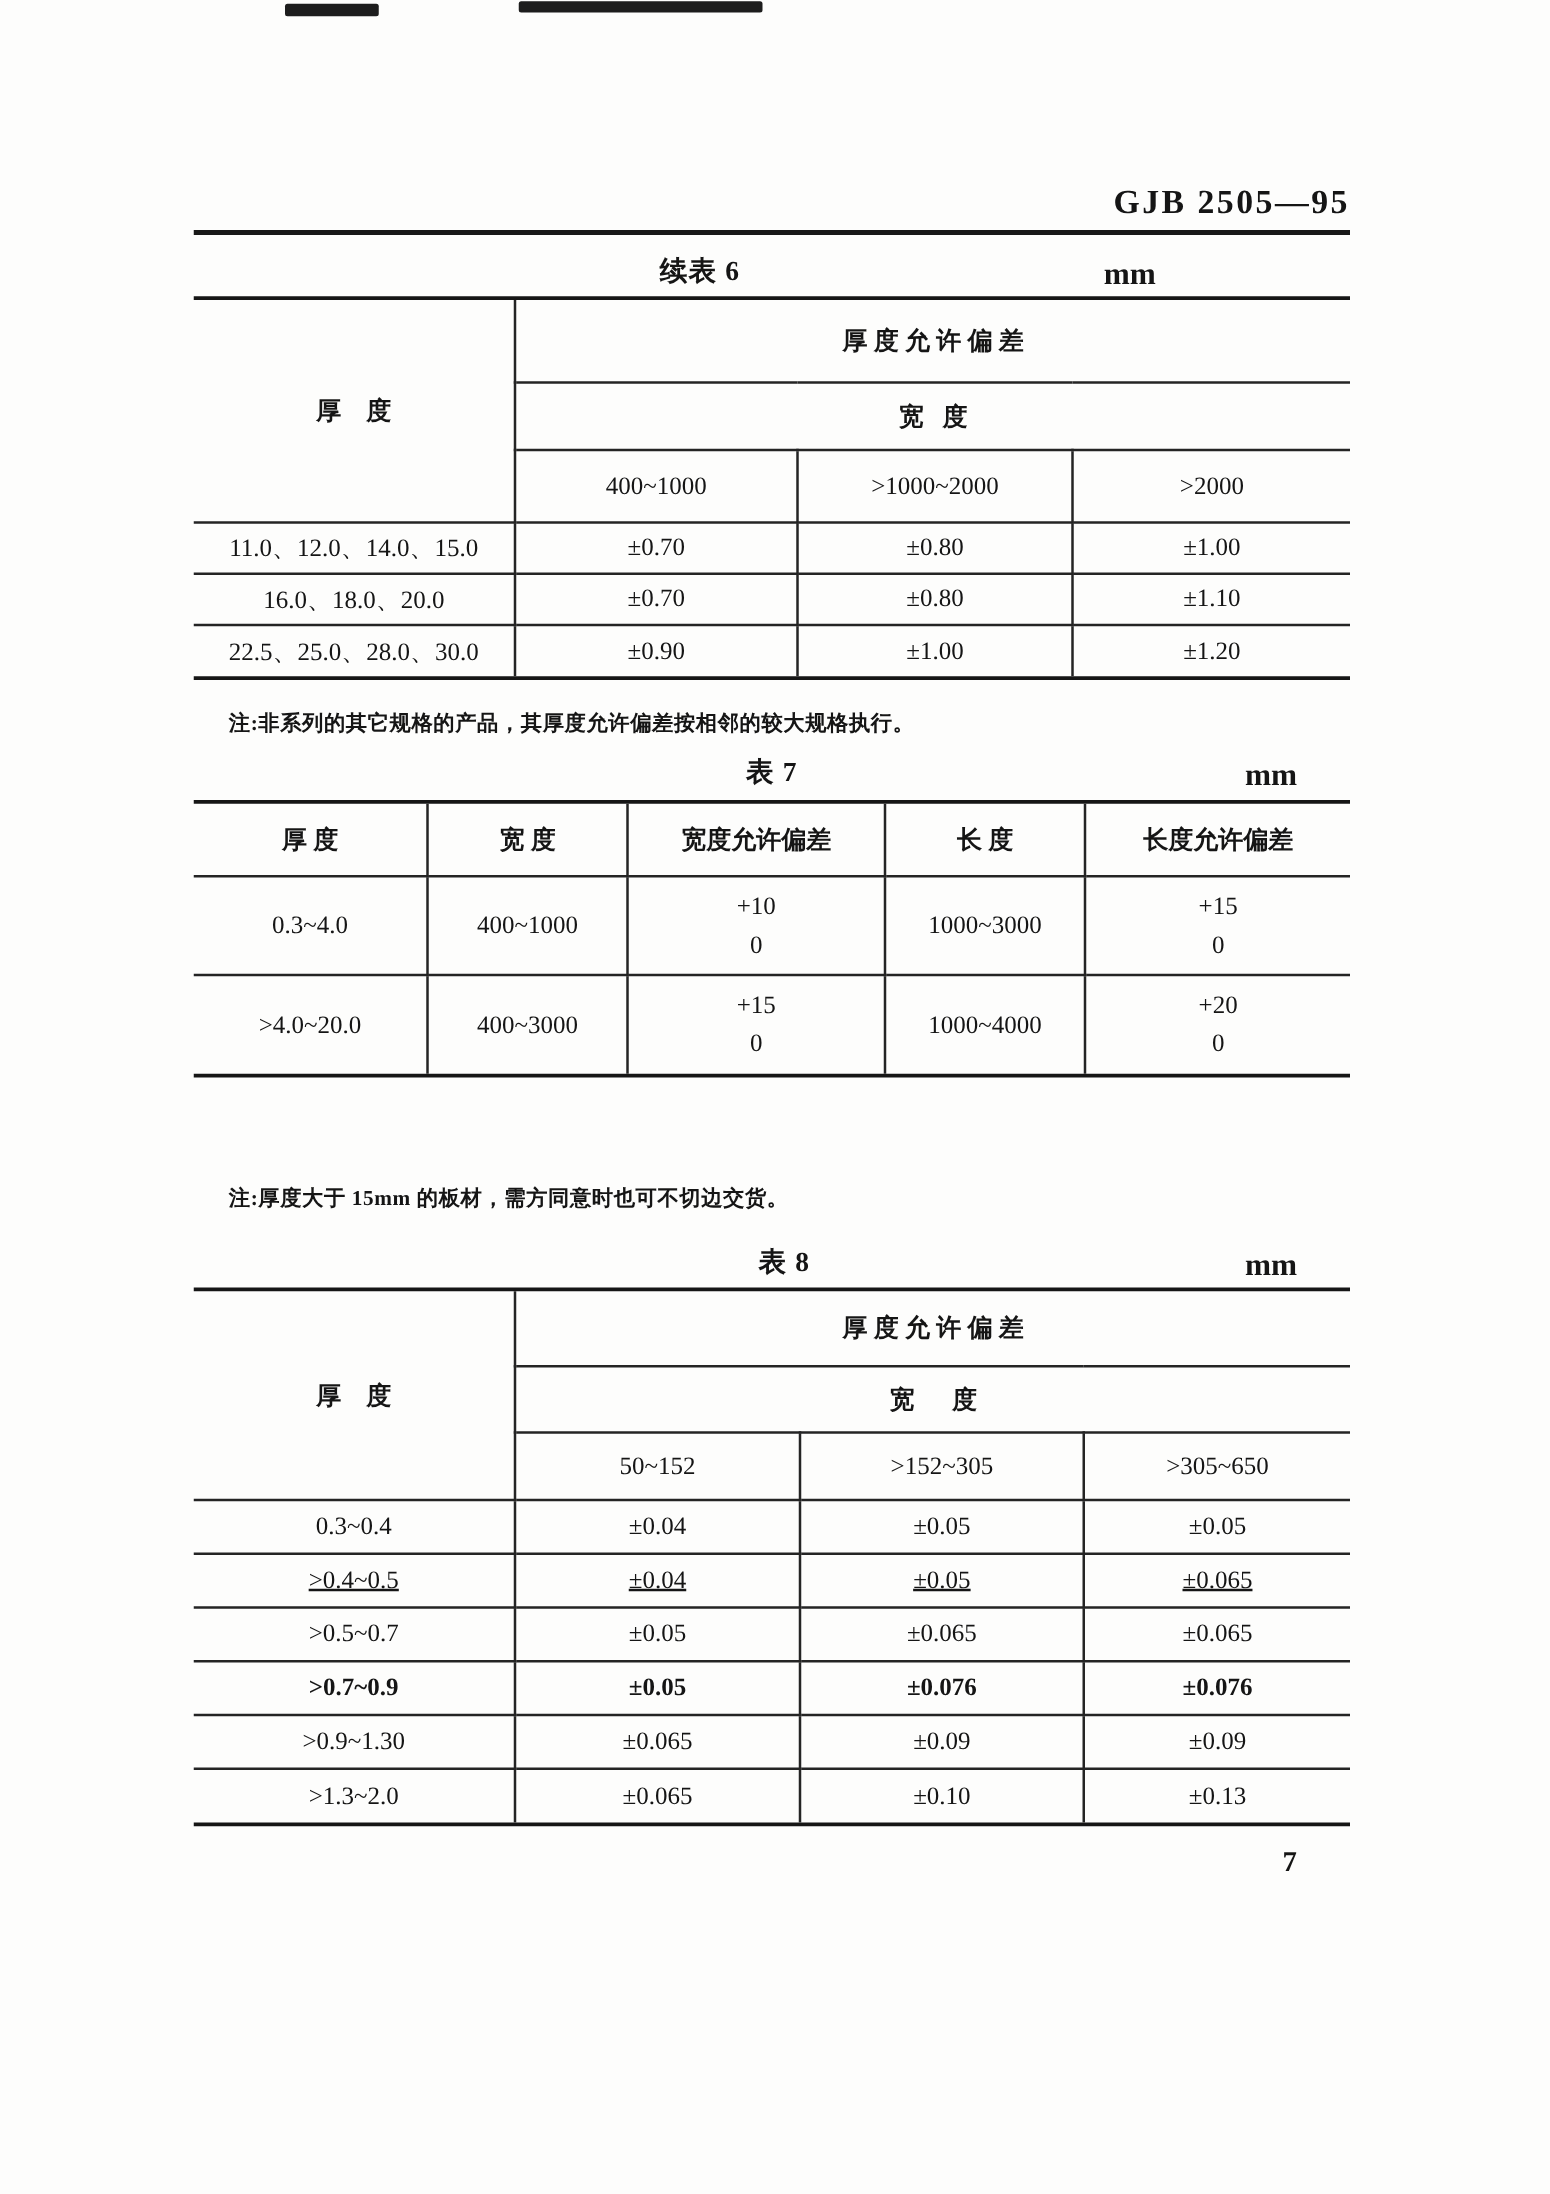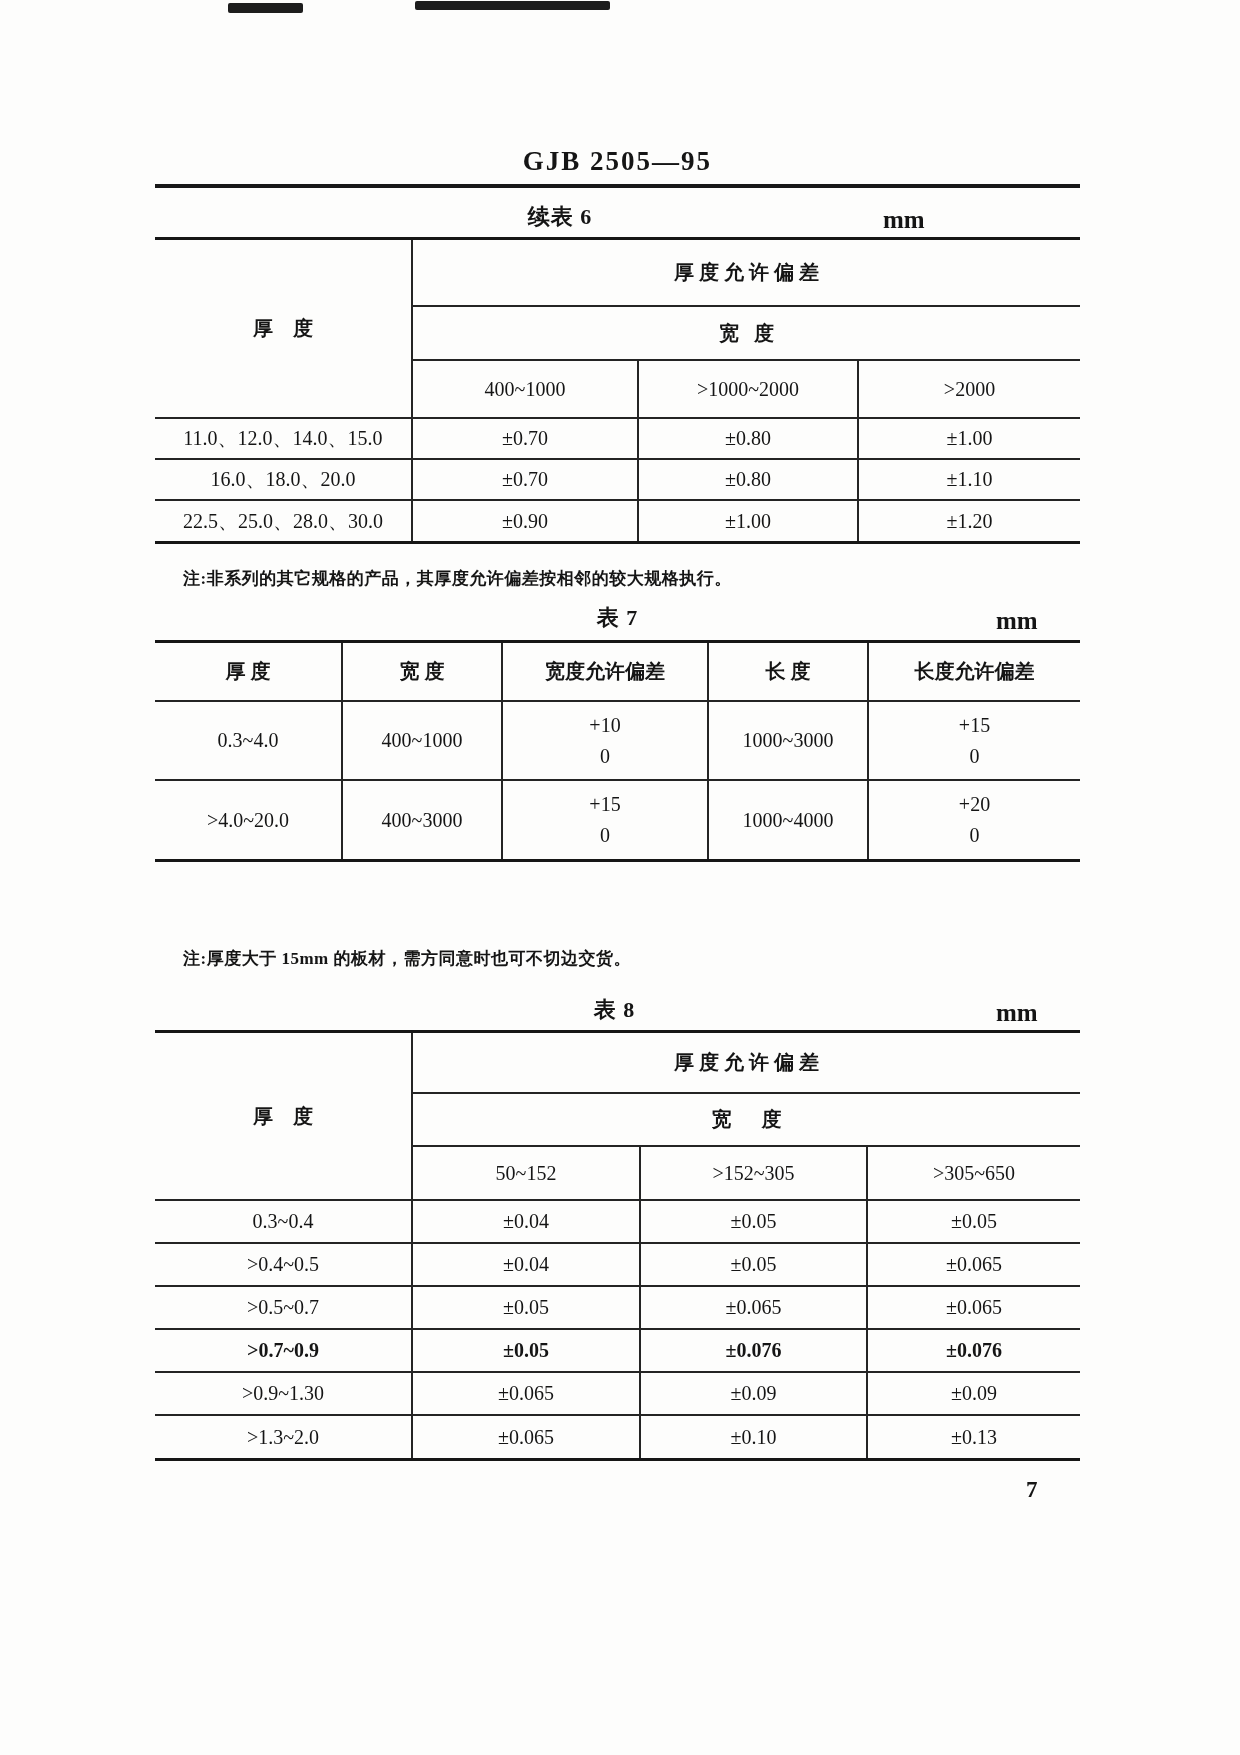--- a/index.html
+++ b/index.html
@@ -11,21 +11,21 @@
     background: #fdfdfc;
     font-family: "Liberation Serif", serif;
     color: #151515;
     overflow: hidden;
     margin: 0 auto;
   }
   .scan-artifact { position: absolute; background: #1d1d1d; border-radius: 2px; }
 
   .doc-title {
     position: absolute; top: 146px; left: 155px; width: 925px;
-    text-align: center; font-size: 27px; font-weight: bold; letter-spacing: 2px;
+    text-align: right; font-size: 27px; font-weight: bold; letter-spacing: 2px;
   }
   .top-rule {
     position: absolute; top: 184px; left: 155px; width: 925px;
     border-top: 4px solid #181818;
   }
   .caption {
     position: absolute; text-align: center;
     font-size: 22px; font-weight: bold; letter-spacing: 1px;
   }
   .unit { position: absolute; font-size: 25px; font-weight: bold; margin-left: 11px; }
@@ -156,21 +156,21 @@
           <div>+20</div>
           <div>0</div>
         </td>
       </tr>
     </tbody>
       </table>
   </div>
 
   <div class="note" style="top:947px;">注:厚度大于 15mm 的板材，需方同意时也可不切边交货。</div>
 
-  <div class="caption" style="top:995px; left:152px; width:925px;">表 8</div>
+  <div class="caption" style="top:995px; left:165px; width:925px;">表 8</div>
   <div class="unit" style="top:999px; left:985px;">mm</div>
 
   <div class="tblwrap" style="top:1030px;">
     <table class="tbl">
       <colgroup>
         <col style="width:257px">
           <col style="width:228px">
           <col style="width:227px">
           <col style="width:213px">
       </colgroup>
@@ -186,21 +186,21 @@
         <td>50~152</td>
         <td>&gt;152~305</td>
         <td>&gt;305~650</td>
       </tr>
       <tr style="height:43px;">
         <td>0.3~0.4</td>
         <td>±0.04</td>
         <td>±0.05</td>
         <td>±0.05</td>
       </tr>
-      <tr style="height:43px;">
+      <tr style="height:43px;text-decoration:underline;">
         <td>&gt;0.4~0.5</td>
         <td>±0.04</td>
         <td>±0.05</td>
         <td>±0.065</td>
       </tr>
       <tr style="height:43px;">
         <td>&gt;0.5~0.7</td>
         <td>±0.05</td>
         <td>±0.065</td>
         <td>±0.065</td>

